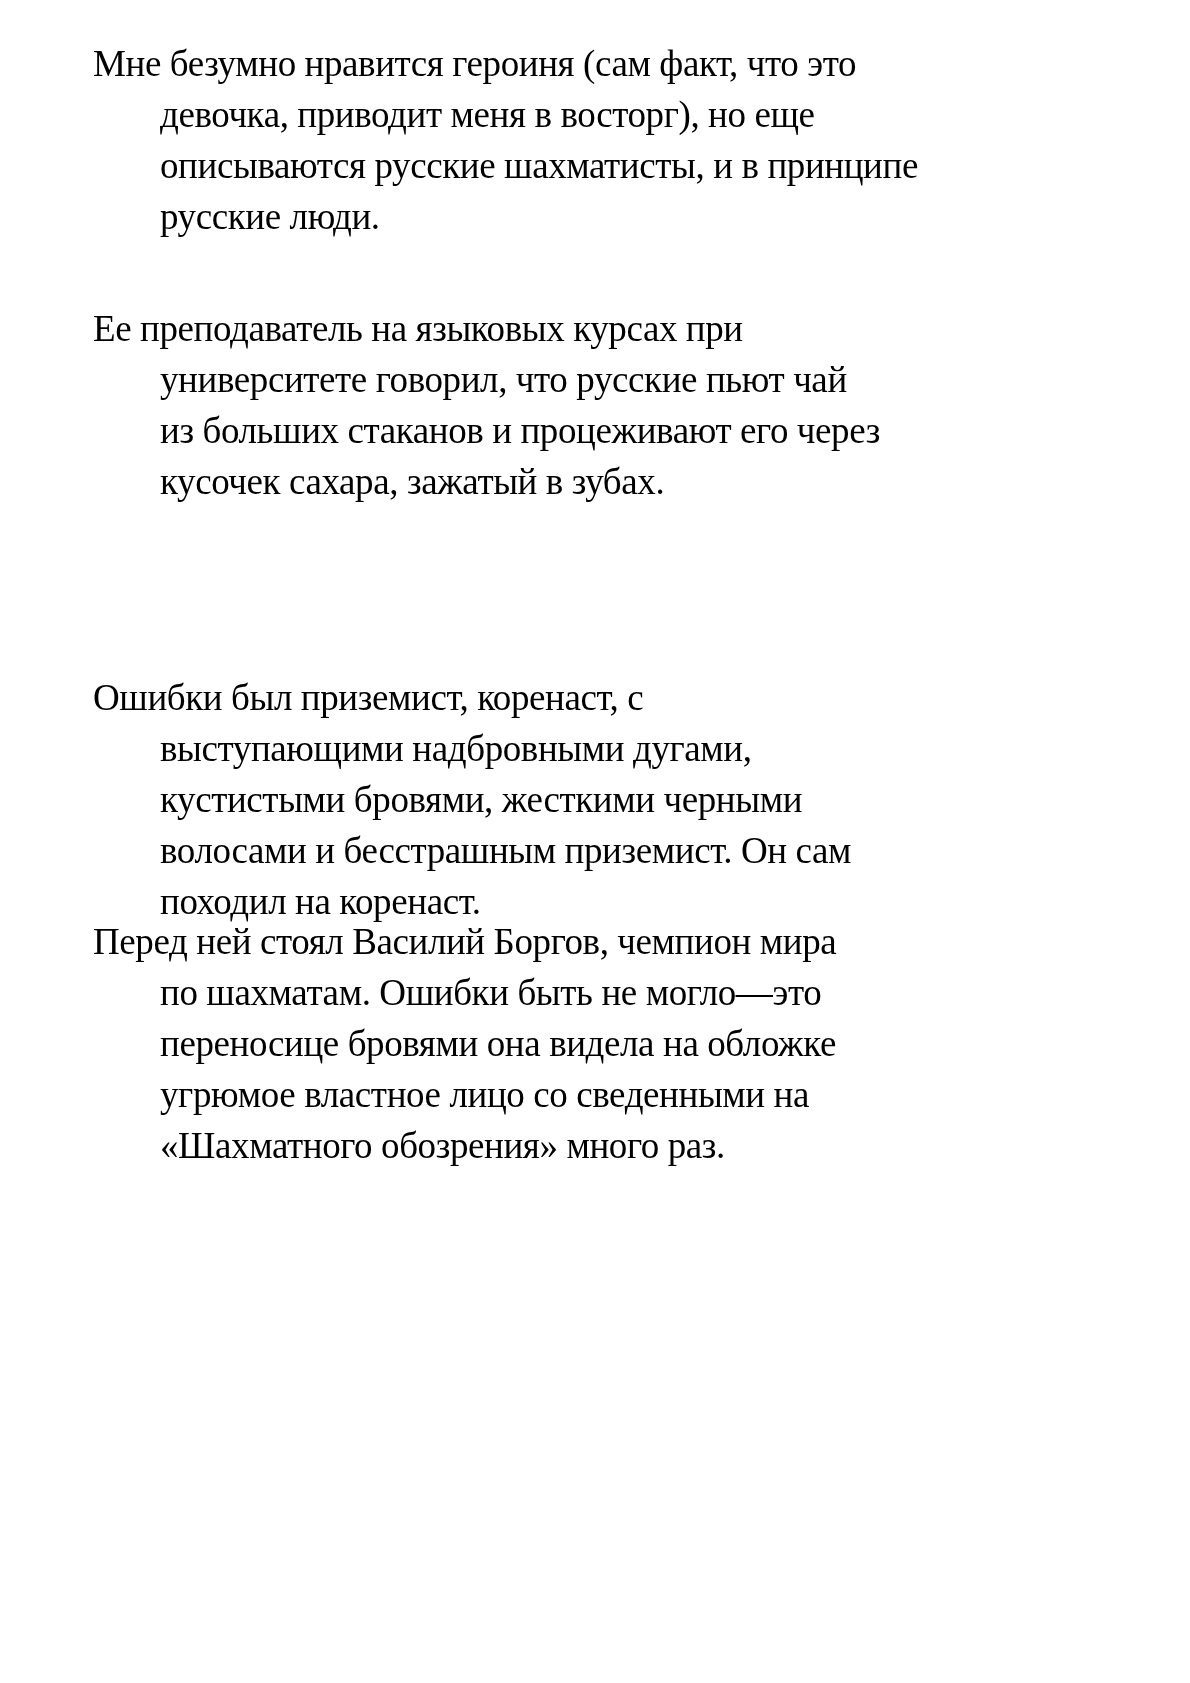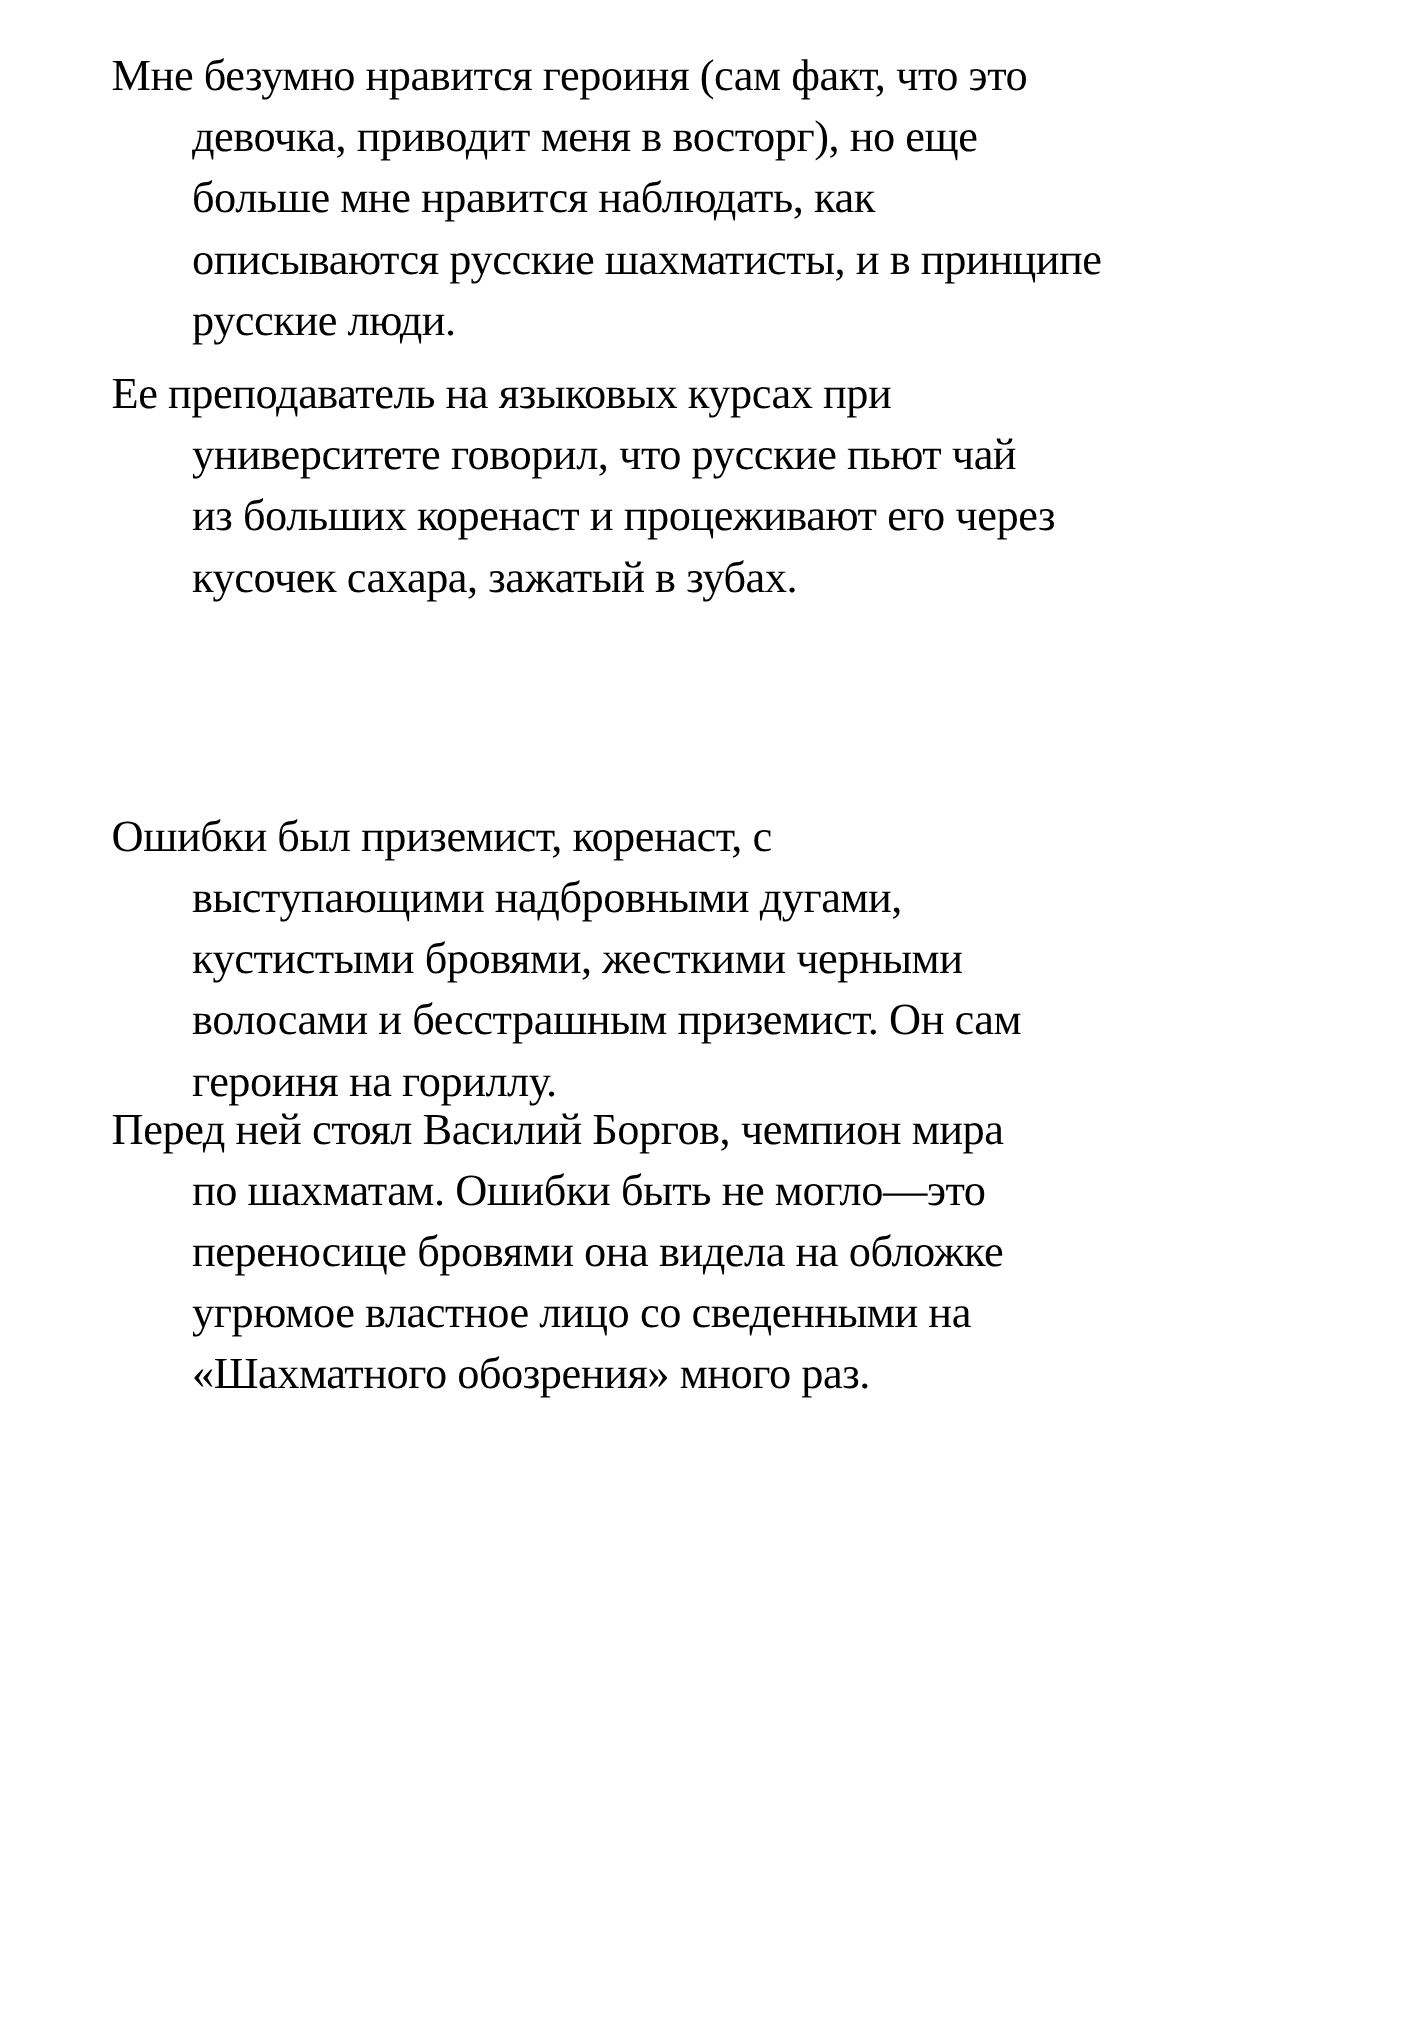--- a/index.html
+++ b/index.html
@@ -43,39 +43,38 @@
     .bold { font-weight: normal; }
   </style>
 </head>
 <body>
 
 <div class="page">
 
   <p class="para regular" style="top:38px;">
     <span class="line">Мне безумно нравится героиня (сам факт, что это</span>
     <span class="line cont">девочка, приводит меня в восторг), но еще</span>
-    <span class="line cont">больше мне нравится наблюдать, как</span>
     <span class="line cont">описываются русские шахматисты, и в принципе</span>
     <span class="line cont">русские люди.</span>
   </p>
 
   <p class="para bold" style="top:303px;">
     <span class="line">Ее преподаватель на языковых курсах при</span>
     <span class="line cont">университете говорил, что русские пьют чай</span>
-    <span class="line cont">из больших коренаст и процеживают его через</span>
+    <span class="line cont">из больших стаканов и процеживают его через</span>
     <span class="line cont">кусочек сахара, зажатый в зубах.</span>
   </p>
 
 
   <p class="para bold" style="top:672px;">
     <span class="line">Ошибки был приземист, коренаст, с</span>
     <span class="line cont">выступающими надбровными дугами,</span>
     <span class="line cont">кустистыми бровями, жесткими черными</span>
     <span class="line cont">волосами и бесстрашным приземист. Он сам</span>
-    <span class="line cont">героиня на гориллу.</span>
+    <span class="line cont">походил на коренаст.</span>
   </p>
 
   <p class="para bold" style="top:916px;">
     <span class="line">Перед ней стоял Василий Боргов, чемпион мира</span>
     <span class="line cont">по шахматам. Ошибки быть не могло—это</span>
     <span class="line cont">переносице бровями она видела на обложке</span>
     <span class="line cont">угрюмое властное лицо со сведенными на</span>
     <span class="line cont">«Шахматного обозрения» много раз.</span>
   </p>
 

